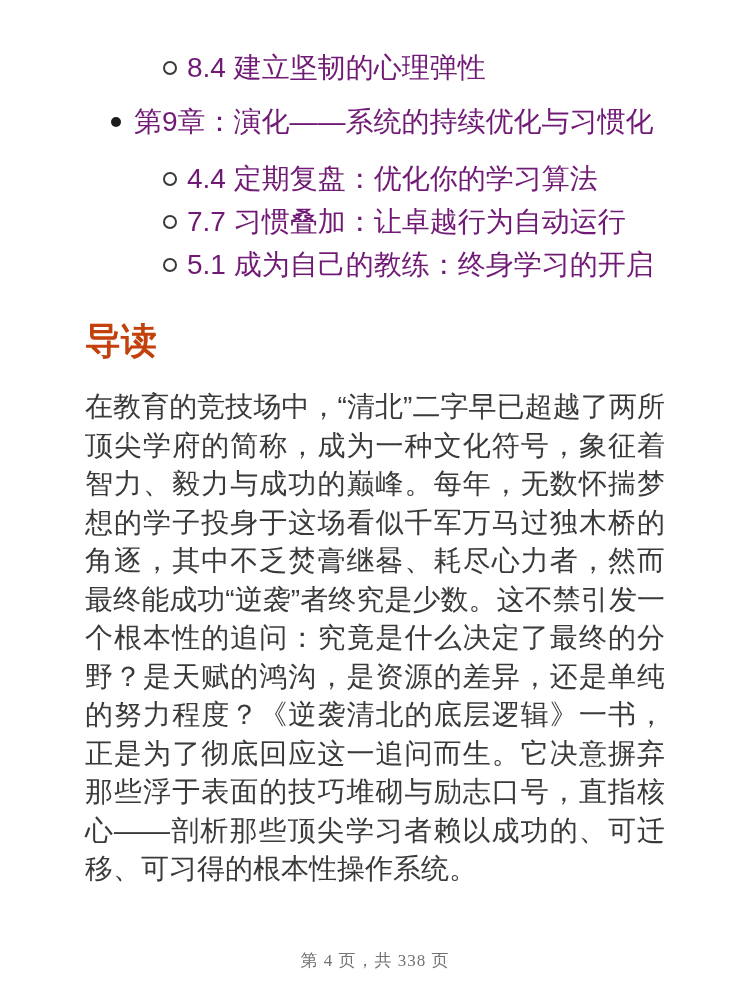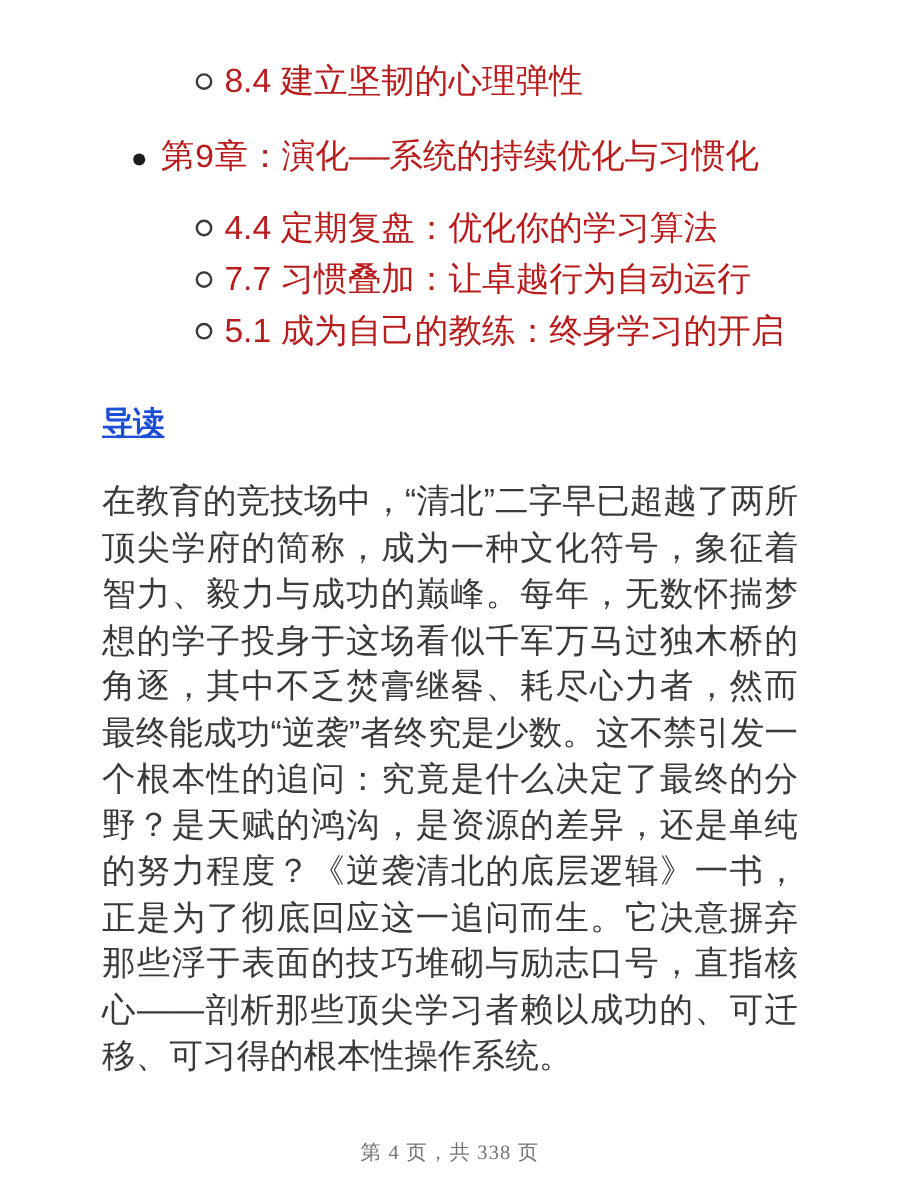--- a/index.html
+++ b/index.html
@@ -27,27 +27,26 @@
   .toc {
     list-style: none;
     margin: 0;
     padding: 48px 0 0 0;
   }
   .toc-item {
     display: flex;
     align-items: flex-start;
     font-size: 28px;
     line-height: 40px;
-    color: #b91c1c;
+    color: #701a75;
   }
   .toc-item.lvl1 {
     margin-left: 26px;
-    margin-top: 25px;
+    margin-top: 14px;
     margin-bottom: 17px;
-    font-family: Liberation Mono, monospace;
   }
   .toc-item.lvl2 {
     margin-left: 78px;
     margin-bottom: 3px;
   }
   .bullet {
     flex: 0 0 auto;
     border-radius: 50%;
   }
   .bullet.solid {
@@ -62,25 +61,24 @@
     height: 10px;
     border: 2px solid #3a3a3a;
     background: transparent;
     margin-top: 13px;
     margin-right: 10px;
   }
 
   
   .section-heading {
     margin: 36px 0 0 0;
-    font-size: 26px;
+    font-size: 36px;
     line-height: 40px;
     font-weight: bold;
-    color: #1d4ed8;
-    text-decoration: underline;
+    color: #c2410c;
   }
 
   
   .body-text {
     margin: 27px 0 0 0;
     font-size: 28px;
     line-height: 38.5px;
     text-align: justify;
     text-justify: inter-character;
     color: #3a3a3a;

